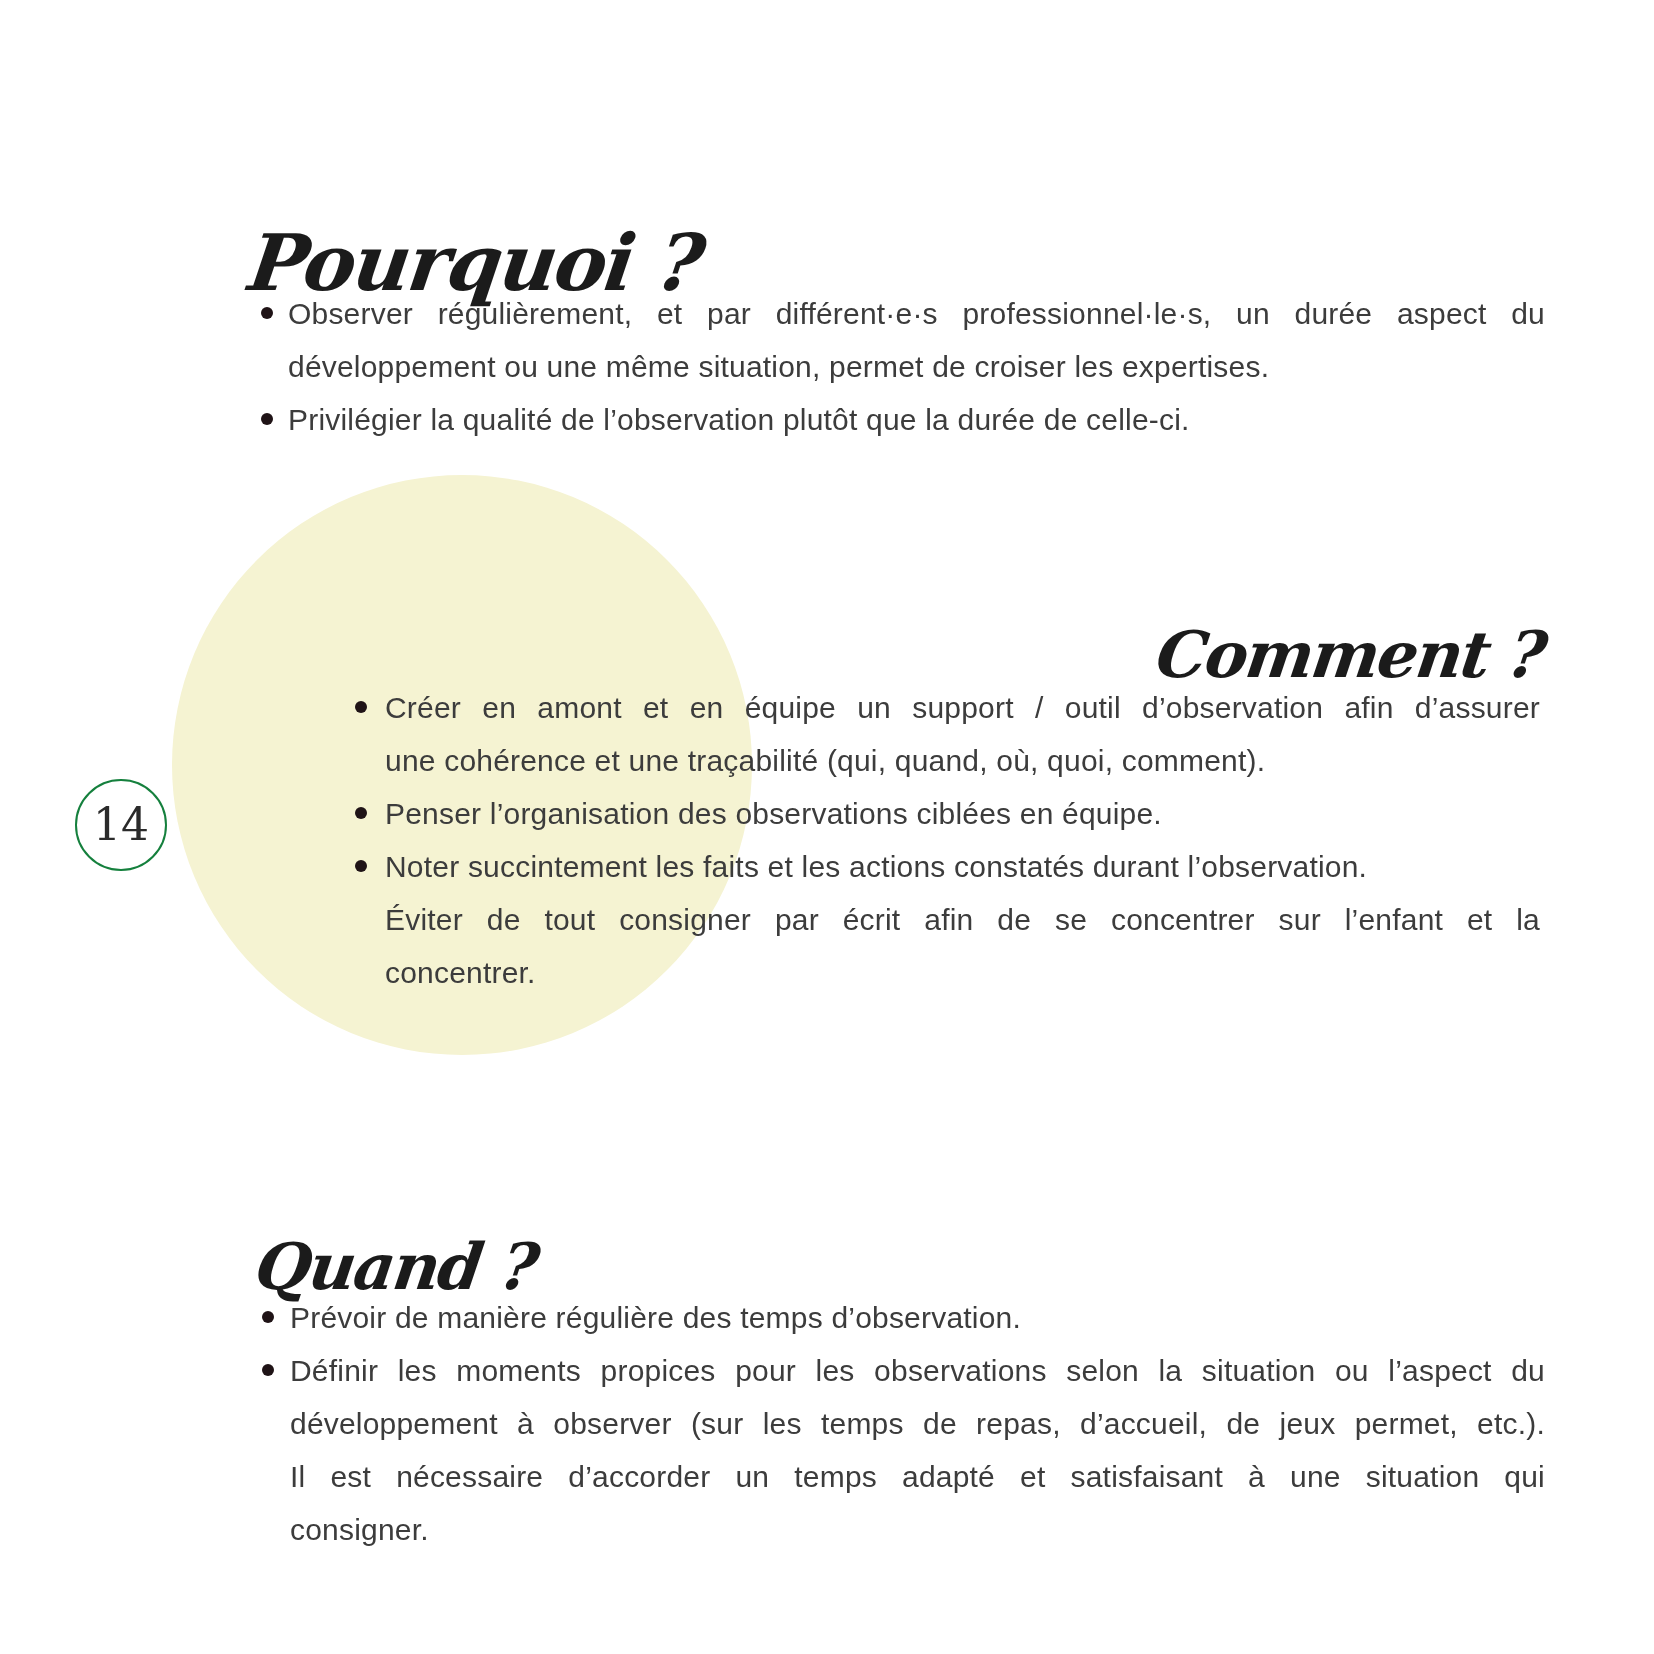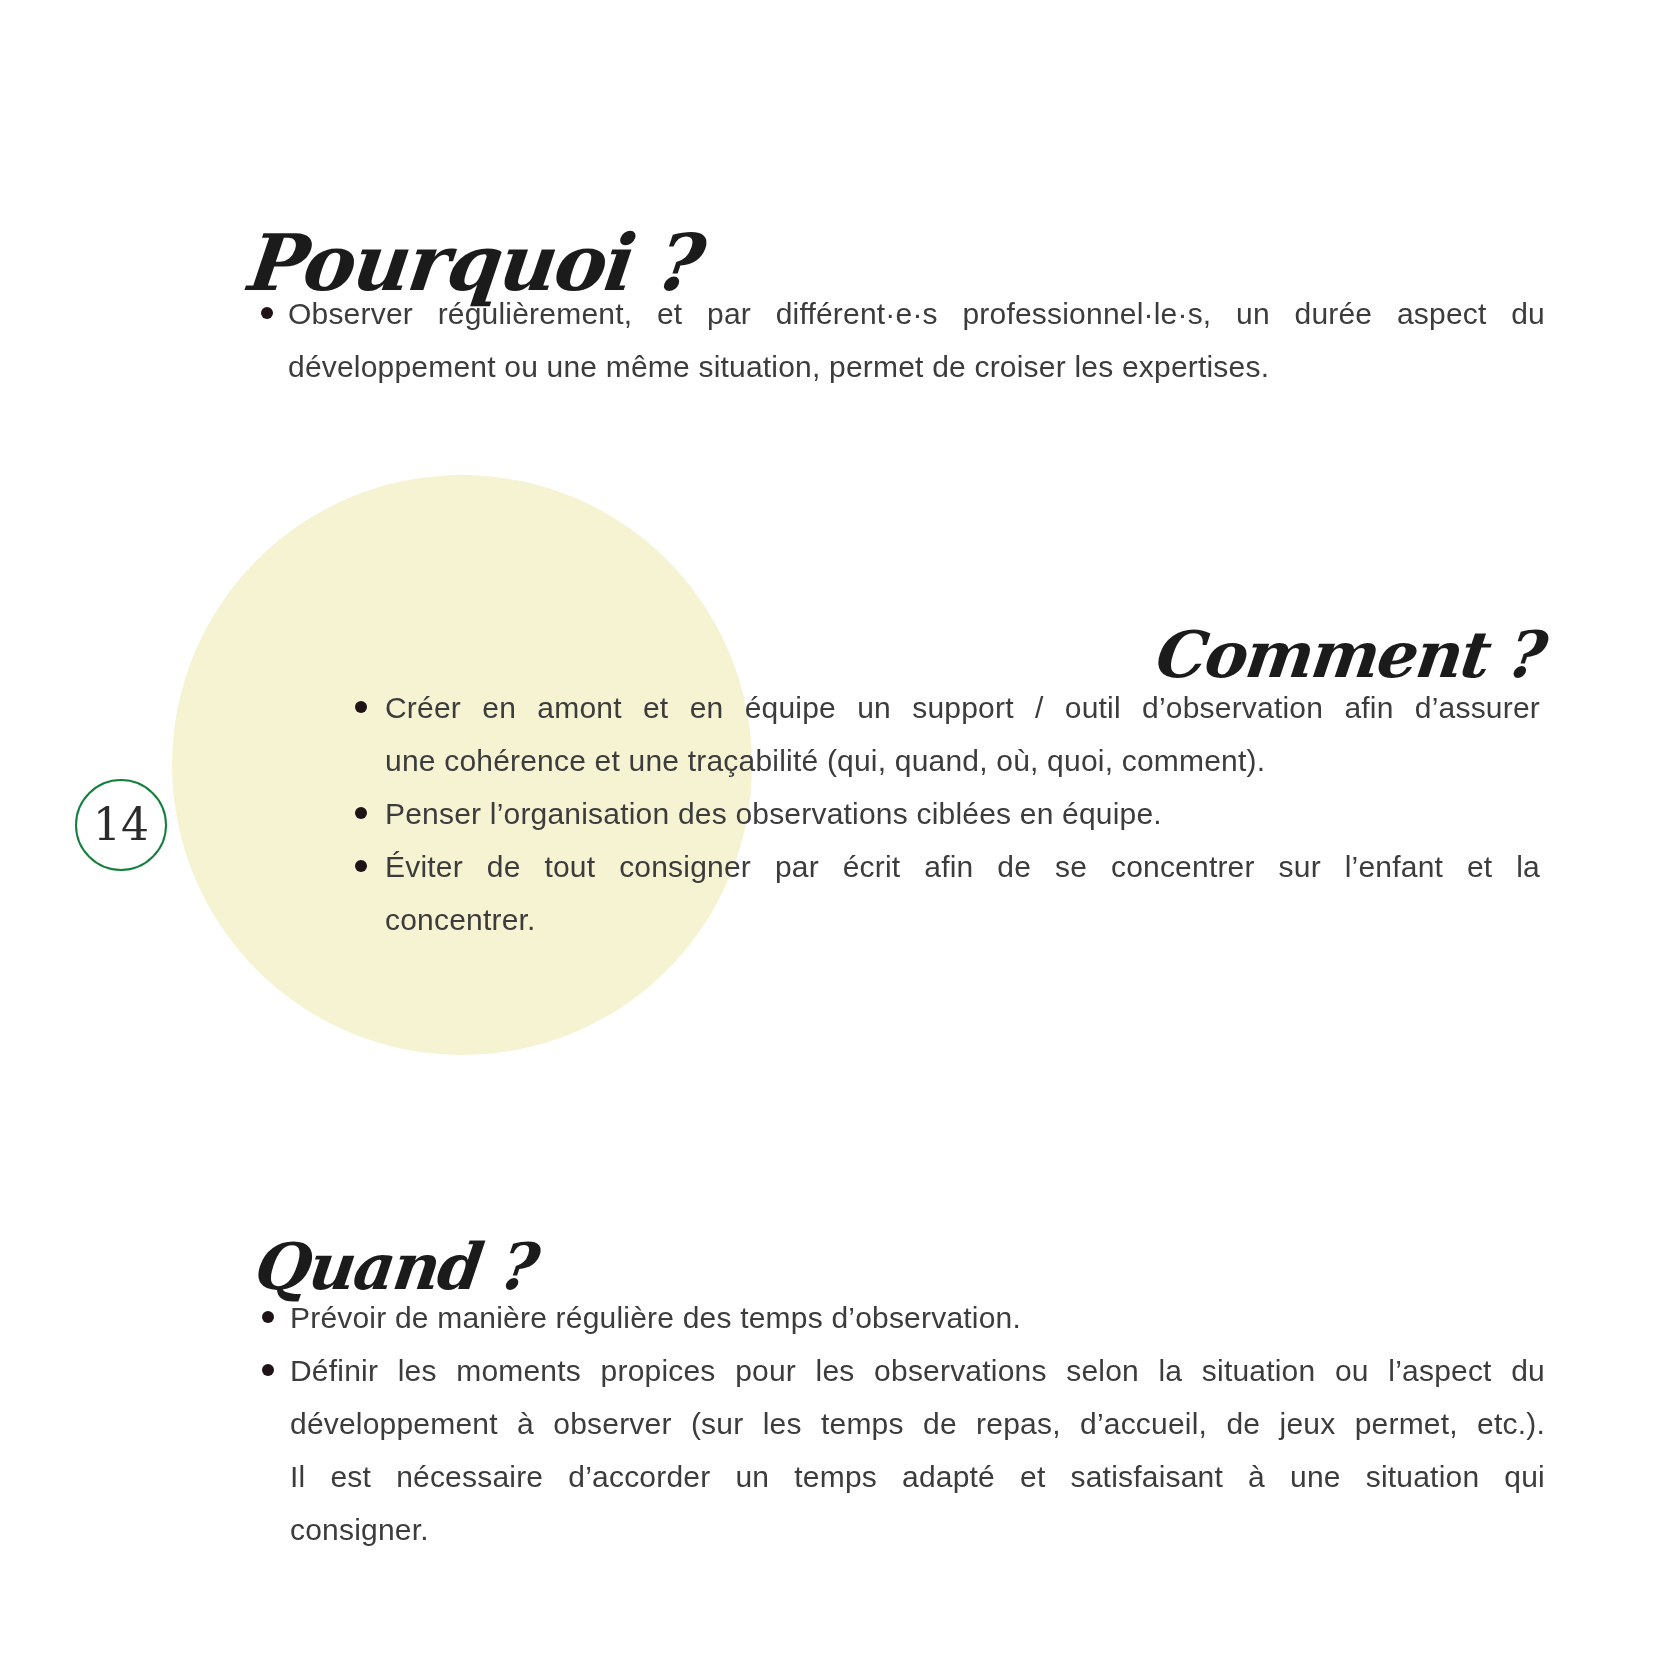--- a/index.html
+++ b/index.html
@@ -97,36 +97,41 @@
   </div>
 
   <h1 class="script-heading" id="heading-pourquoi">Pourquoi ?</h1>
 
   <div class="bullet-list" id="list-pourquoi">
     <div class="bullet-item">
       <span class="dot"></span>
       <div class="line j">Observer régulièrement, et par différent·e·s professionnel·le·s, un durée aspect du</div>
       <div class="line">développement ou une même situation, permet de croiser les expertises.</div>
     </div>
+    <div class="bullet-item">
+      <span class="dot"></span>
+      <div class="line">Privilégier la qualité de l’observation plutôt que la durée de celle-ci.</div>
+    </div>
   </div>
 
   <h1 class="script-heading" id="heading-comment">Comment ?</h1>
 
   <div class="bullet-list" id="list-comment">
     <div class="bullet-item">
       <span class="dot"></span>
       <div class="line j">Créer en amont et en équipe un support / outil d’observation afin d’assurer</div>
       <div class="line">une cohérence et une traçabilité (qui, quand, où, quoi, comment).</div>
     </div>
     <div class="bullet-item">
       <span class="dot"></span>
       <div class="line">Penser l’organisation des observations ciblées en équipe.</div>
     </div>
     <div class="bullet-item">
       <span class="dot"></span>
+      <div class="line">Noter succintement les faits et les actions constatés durant l’observation.</div>
       <div class="line j">Éviter de tout consigner par écrit afin de se concentrer sur l’enfant et la</div>
       <div class="line">concentrer.</div>
     </div>
   </div>
 
   <h1 class="script-heading" id="heading-quand">Quand ?</h1>
 
   <div class="bullet-list" id="list-quand">
     <div class="bullet-item">
       <span class="dot"></span>

